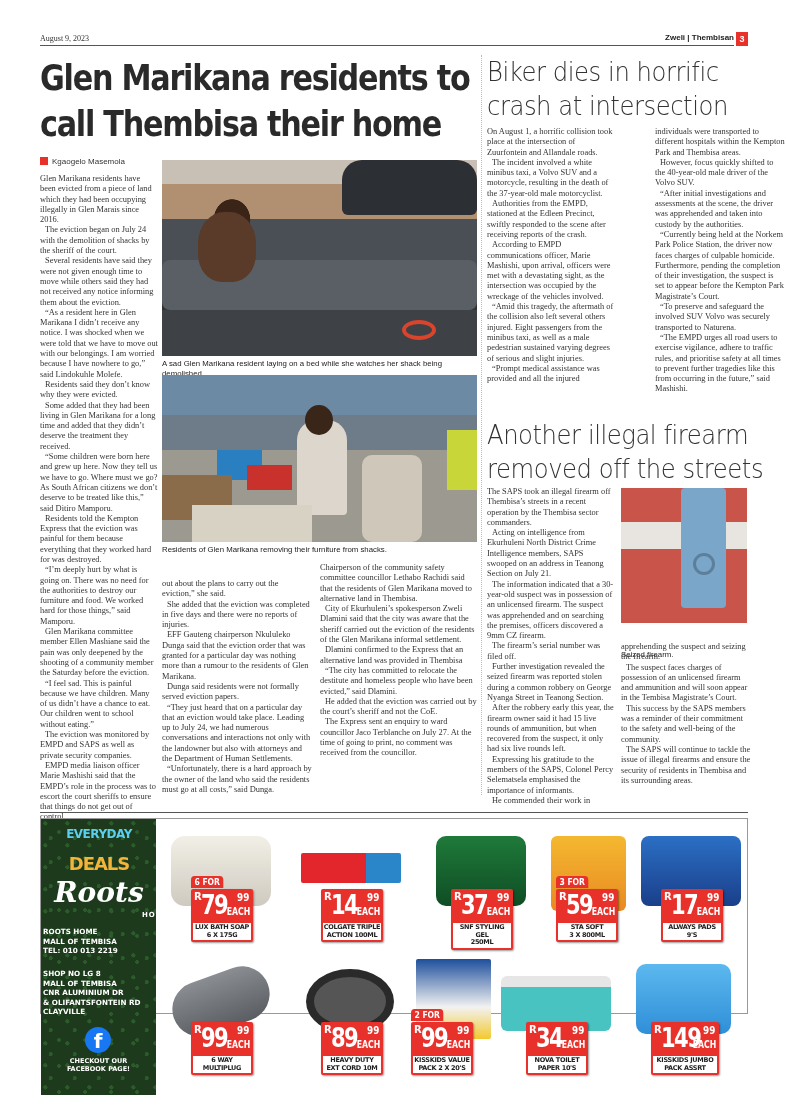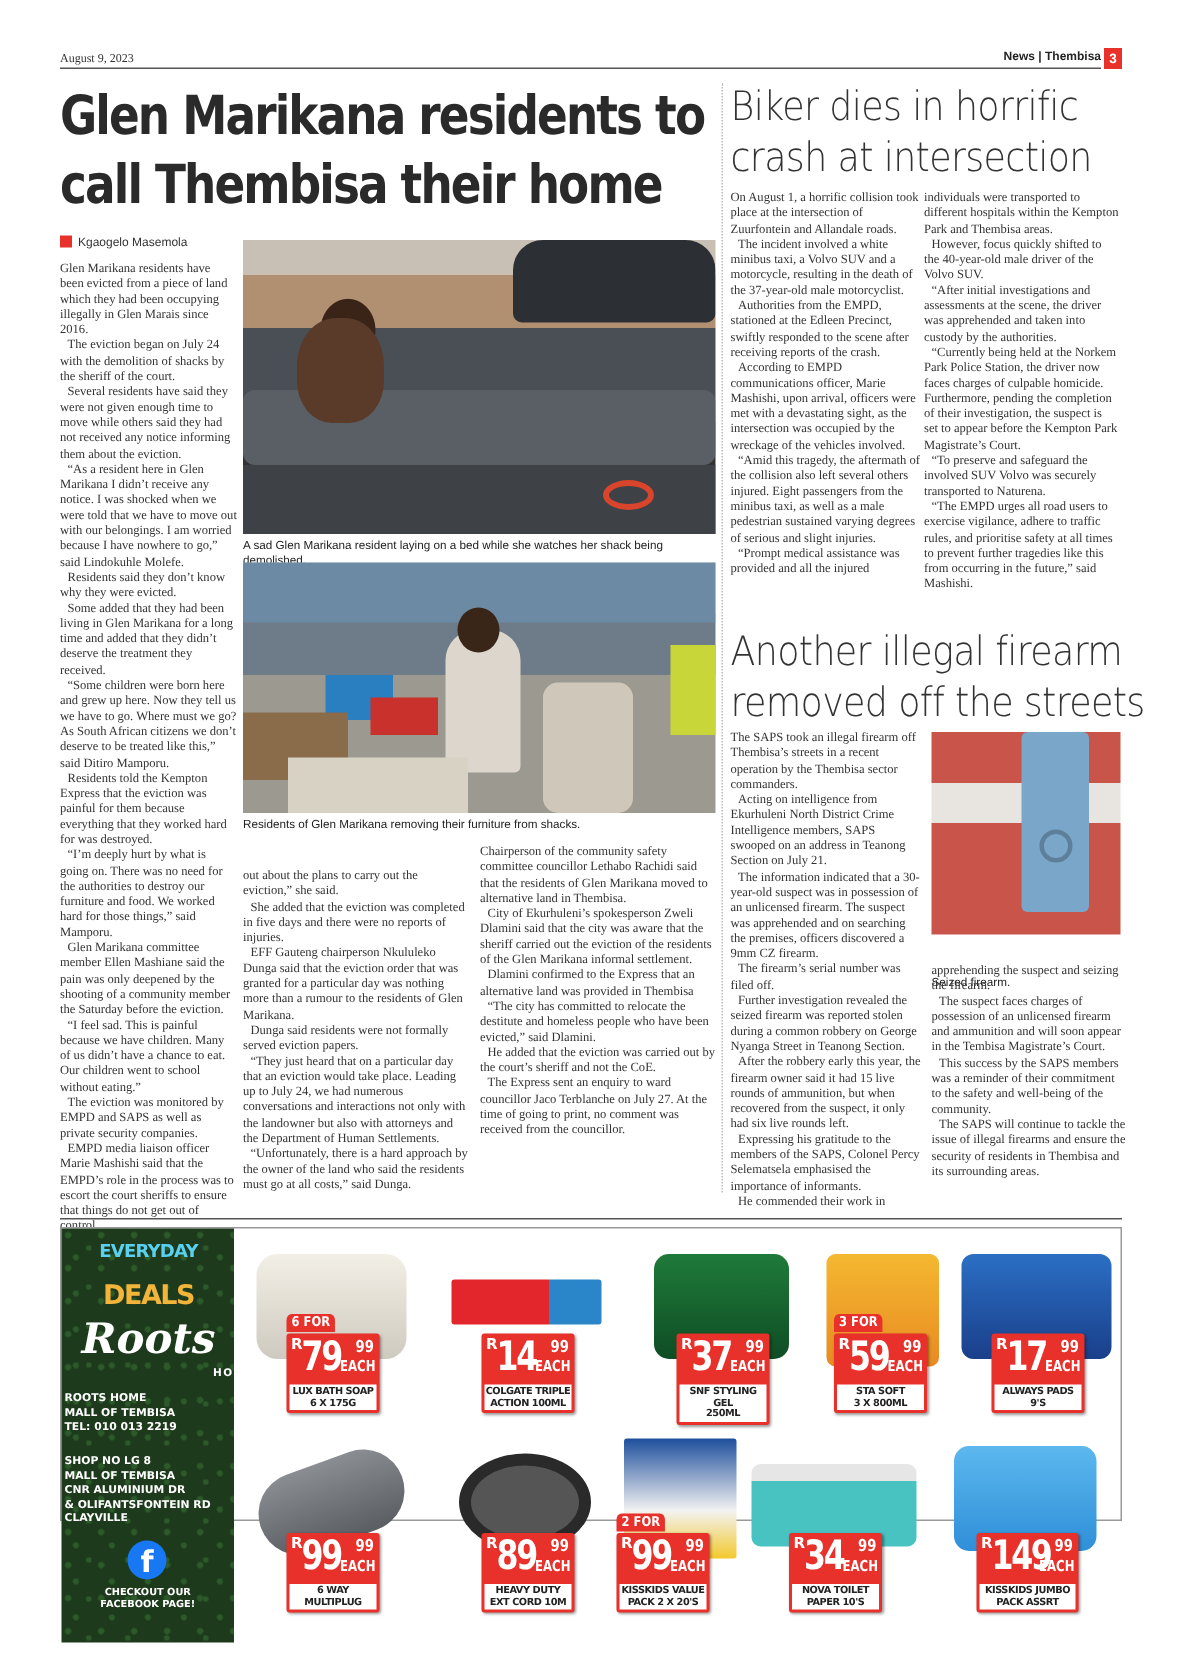--- a/index.html
+++ b/index.html
@@ -87,21 +87,21 @@
   .price-tag .cents { position: absolute; right: 4px; top: 2px; font-size: 11px; transform: scaleX(0.8); transform-origin: right top; }
   .price-tag .each { position: absolute; right: 3px; top: 17px; font-size: 10px; transform: scaleX(0.78); transform-origin: right top; }
   .price-tag .desc { background: #fff; margin: 0 2px 2px 2px; padding: 1px 0; text-align: center; font-family: "DejaVu Sans", sans-serif; font-weight: bold; font-size: 6.5px; line-height: 7.5px; color: #222; letter-spacing: -0.3px; }
   .deal-flag { position: absolute; left: 25px; top: 45px; padding: 1px 4px; background: #e8312a; color: #fff; font-family: "DejaVu Sans", sans-serif; font-weight: bold; font-size: 9px; border-radius: 4px 4px 0 0; transform: scaleX(0.85); transform-origin: left top; }
 </style>
 </head>
 <body>
 
 <div class="header-bar">
   <span class="date">August 9, 2023</span>
-  <span class="section">News | Thembisa</span>
+  <span class="section">Zweli | Thembisan</span>
 </div>
 <div class="page-num">3</div>
 
 <div class="main-headline">
   <div>Glen Marikana residents to</div>
   <div>call Thembisa their home</div>
 </div>
 
 <div class="byline"><span class="sq"></span><span>Kgaogelo Masemola</span></div>
 
@@ -170,21 +170,21 @@
   <div>crash at intersection</div>
 </div>
 <div class="col" style="left:487px; top:127px; width:128px;">
   <p>On August 1, a horrific collision took place at the intersection of Zuurfontein and Allandale roads.</p>
   <p>The incident involved a white minibus taxi, a Volvo SUV and a motorcycle, resulting in the death of the 37-year-old male motorcyclist.</p>
   <p>Authorities from the EMPD, stationed at the Edleen Precinct, swiftly responded to the scene after receiving reports of the crash.</p>
   <p>According to EMPD communications officer, Marie Mashishi, upon arrival, officers were met with a devastating sight, as the intersection was occupied by the wreckage of the vehicles involved.</p>
   <p>“Amid this tragedy, the aftermath of the collision also left several others injured. Eight passengers from the minibus taxi, as well as a male pedestrian sustained varying degrees of serious and slight injuries.</p>
   <p>“Prompt medical assistance was provided and all the injured</p>
 </div>
-<div class="col" style="left:616px; top:127px; width:130px;">
+<div class="col" style="left:655px; top:127px; width:130px;">
   <p>individuals were transported to different hospitals within the Kempton Park and Thembisa areas.</p>
   <p>However, focus quickly shifted to the 40-year-old male driver of the Volvo SUV.</p>
   <p>“After initial investigations and assessments at the scene, the driver was apprehended and taken into custody by the authorities.</p>
   <p>“Currently being held at the Norkem Park Police Station, the driver now faces charges of culpable homicide. Furthermore, pending the completion of their investigation, the suspect is set to appear before the Kempton Park Magistrate’s Court.</p>
   <p>“To preserve and safeguard the involved SUV Volvo was securely transported to Naturena.</p>
   <p>“The EMPD urges all road users to exercise vigilance, adhere to traffic rules, and prioritise safety at all times to prevent further tragedies like this from occurring in the future,” said Mashishi.</p>
 </div>
 
 <div class="side-headline h2">
   <div>Another illegal firearm</div>

